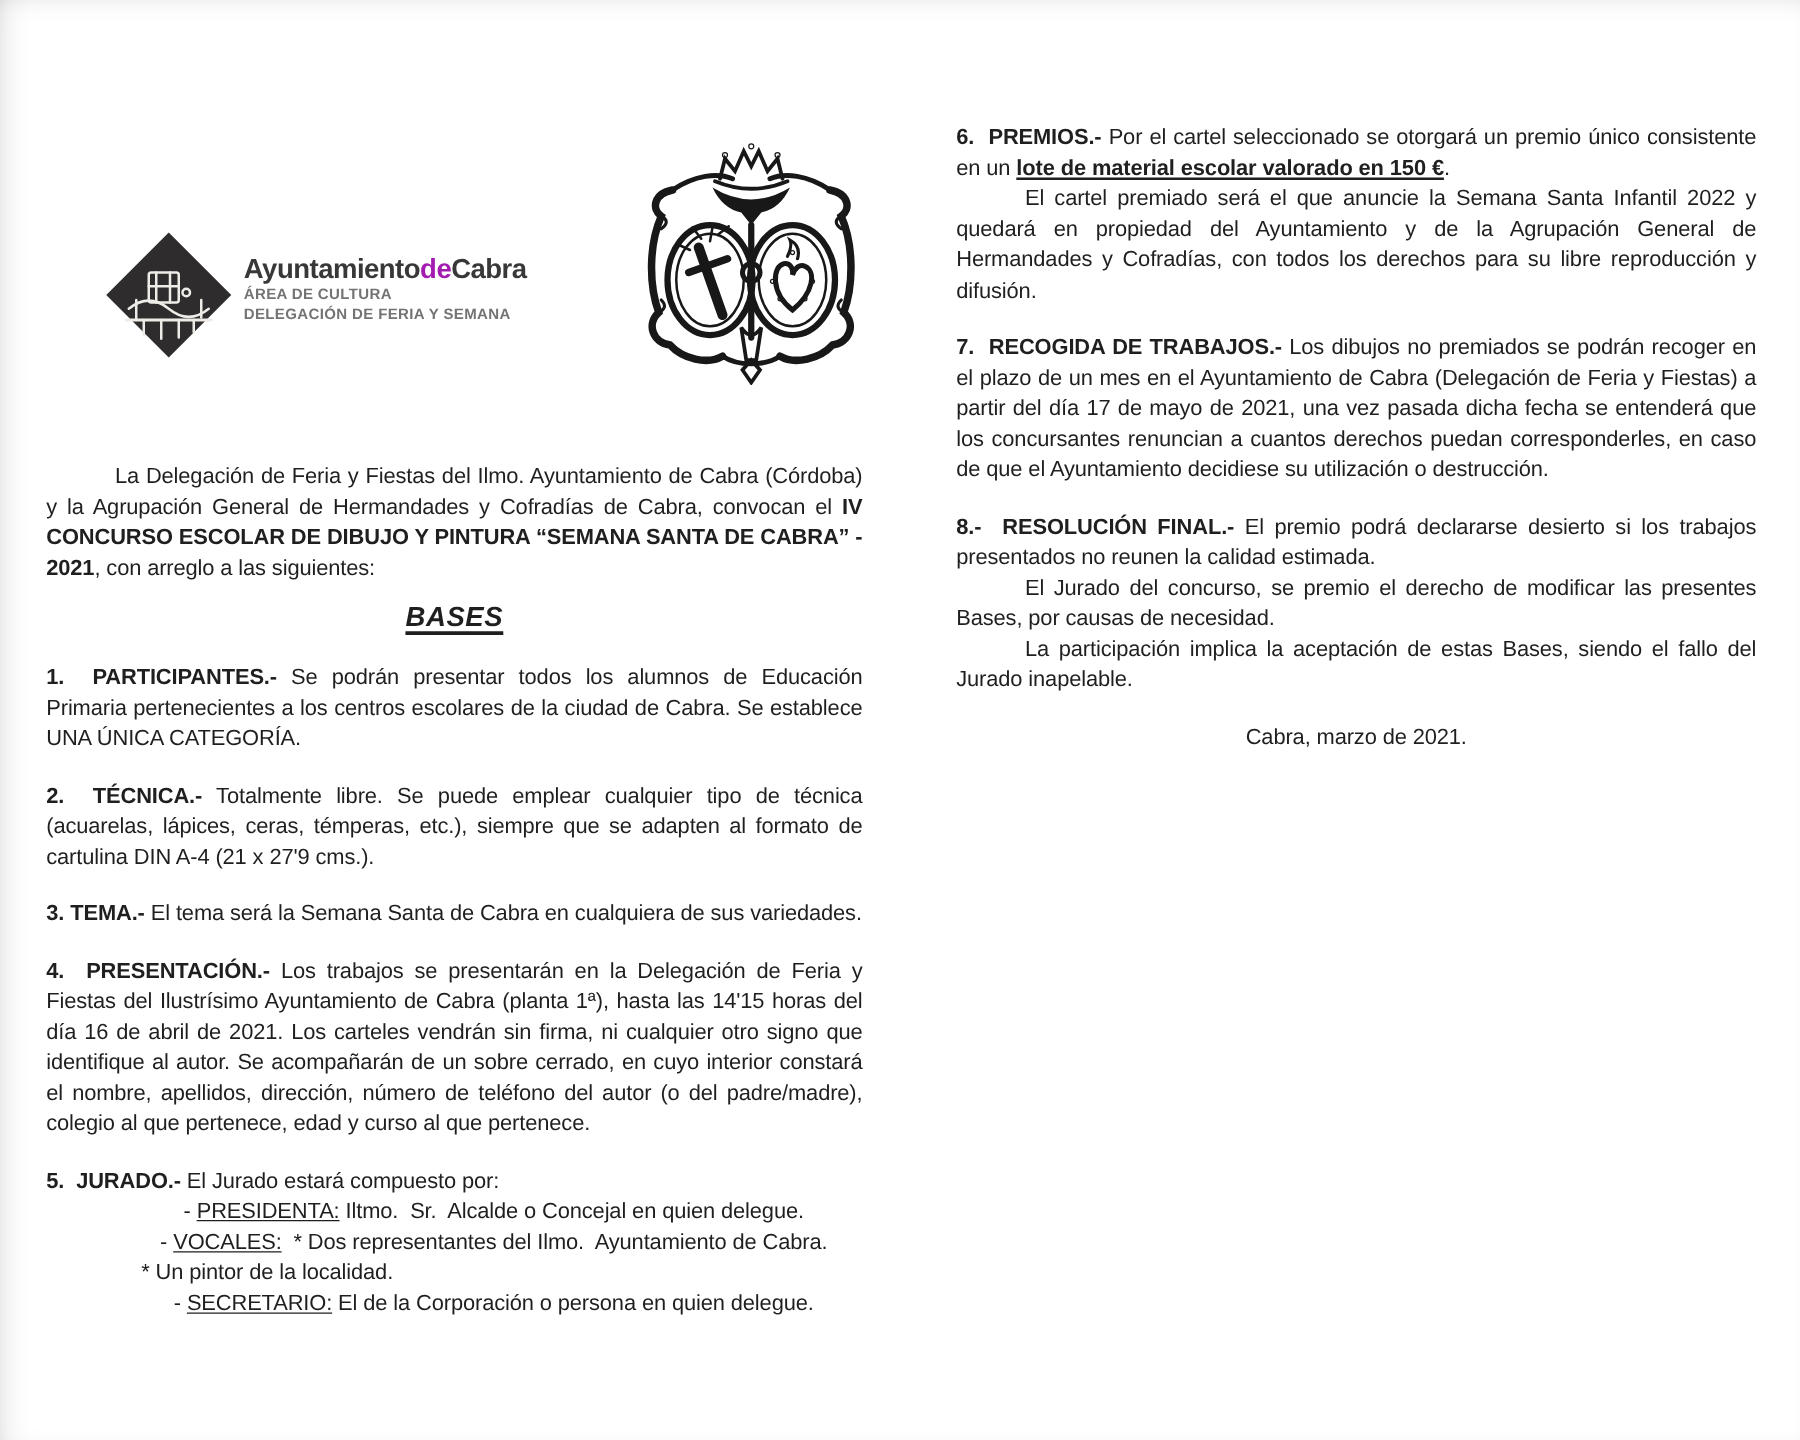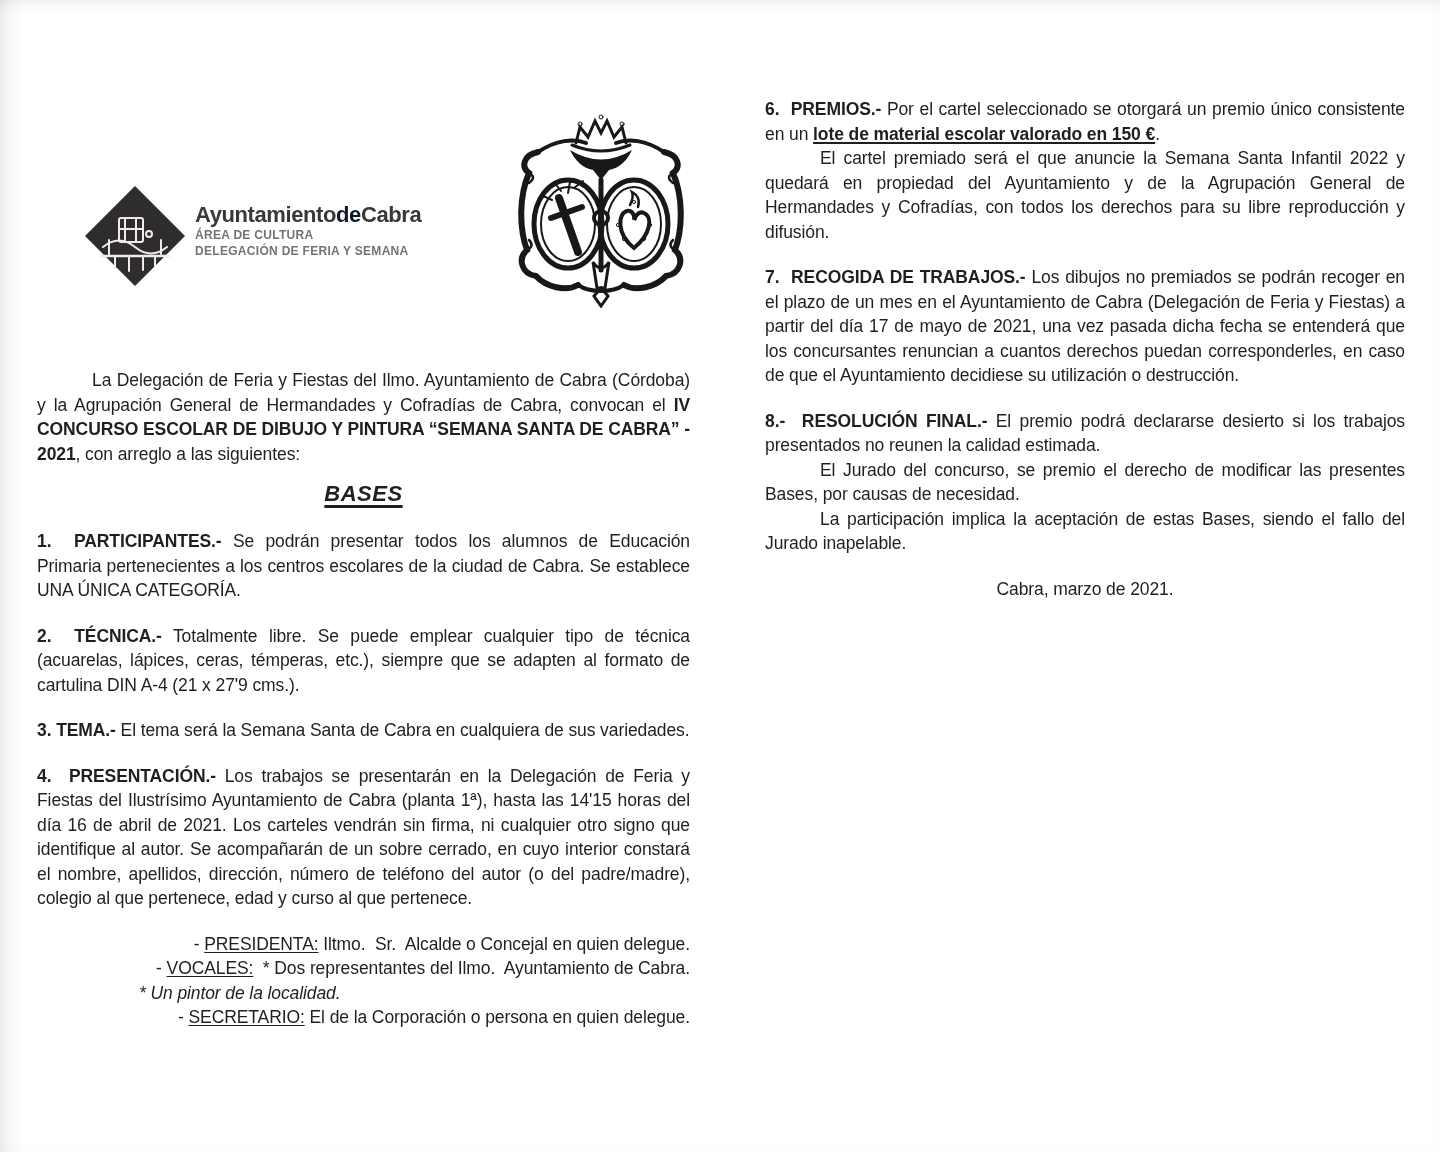--- a/index.html
+++ b/index.html
@@ -33,35 +33,35 @@
   .indent { text-indent:55px; }
   .sec { margin-bottom:21px; }
   .sec p { margin:0; }
 
   
   .header { position:relative; height:368px; }
   .logo-row { position:absolute; left:46px; top:184px; display:flex; align-items:center; }
   .diamond { width:104px; height:104px; flex:0 0 auto; }
   .logo-text { margin-left:8px; padding-bottom:10px; }
   .logo-title { font-size:22px; font-weight:bold; color:#383838; letter-spacing:-0.4px; line-height:24px; }
-  .logo-title .lt { color:#0f172a; }
+  .logo-title .lt { color:#a21caf; }
   .logo-sub { font-size:12px; font-weight:bold; color:#737373; letter-spacing:.3px; line-height:16.5px; text-align:left; }
   .crest { position:absolute; right:2px; top:112px; width:174px; height:196px; }
 
   .bases {
     text-align:center; font-weight:bold; font-style:italic;
     font-size:22px; letter-spacing:.5px;
     text-decoration:underline; text-decoration-thickness:2.5px; text-underline-offset:4px;
     margin:15px 0 22px;
   }
 
   
-  .jury      { margin-left:63px;  text-align:right; }
+  .jury      { margin-left:63px;  text-align:center; }
   .jury-sub  { margin-left:138px; text-indent:35px; }
-  .jury-sub2 { margin-left:102px; text-align:left;font-style:italic; }
+  .jury-sub2 { margin-left:76px; text-align:left; }
 
   .closing { text-align:center; margin-top:8px; }
 </style>
 </head>
 <body>
 
 <div class="page">
   <div class="cols">
 
     <div class="col-left">
@@ -144,20 +144,21 @@
 
       <div class="sec">
         <p><span class="b">3. TEMA.-</span><span> El tema será la Semana Santa de Cabra en cualquiera de sus variedades.</span></p>
       </div>
 
       <div class="sec">
         <p><span class="b">4.&nbsp; PRESENTACIÓN.-</span><span> Los trabajos se presentarán en la Delegación de Feria y Fiestas del Ilustrísimo Ayuntamiento de Cabra (planta 1ª), hasta las 14'15 horas del día 16 de abril de 2021. Los carteles vendrán sin firma, ni cualquier otro signo que identifique al autor. Se acompañarán de un sobre cerrado, en cuyo interior constará el nombre, apellidos, dirección, número de teléfono del autor (o del padre/madre), colegio al que pertenece, edad y curso al que pertenece.</span></p>
       </div>
 
       <div class="sec">
+        <p><span class="b">5.&nbsp; JURADO.-</span><span> El Jurado estará compuesto por:</span></p>
         <div class="line jury"><span>- </span><span class="ul">PRESIDENTA:</span><span> Iltmo.&nbsp; Sr.&nbsp; Alcalde o Concejal en quien delegue.</span></div>
         <div class="line jury"><span>- </span><span class="ul">VOCALES:</span><span>&nbsp; * Dos representantes del Ilmo.&nbsp; Ayuntamiento de Cabra.</span></div>
         <div class="line jury-sub2">* Un pintor de la localidad.</div>
         <div class="line jury"><span>- </span><span class="ul">SECRETARIO:</span><span> El de la Corporación o persona en quien delegue.</span></div>
       </div>
 
     </div>
 
     <div class="col-right">
 

